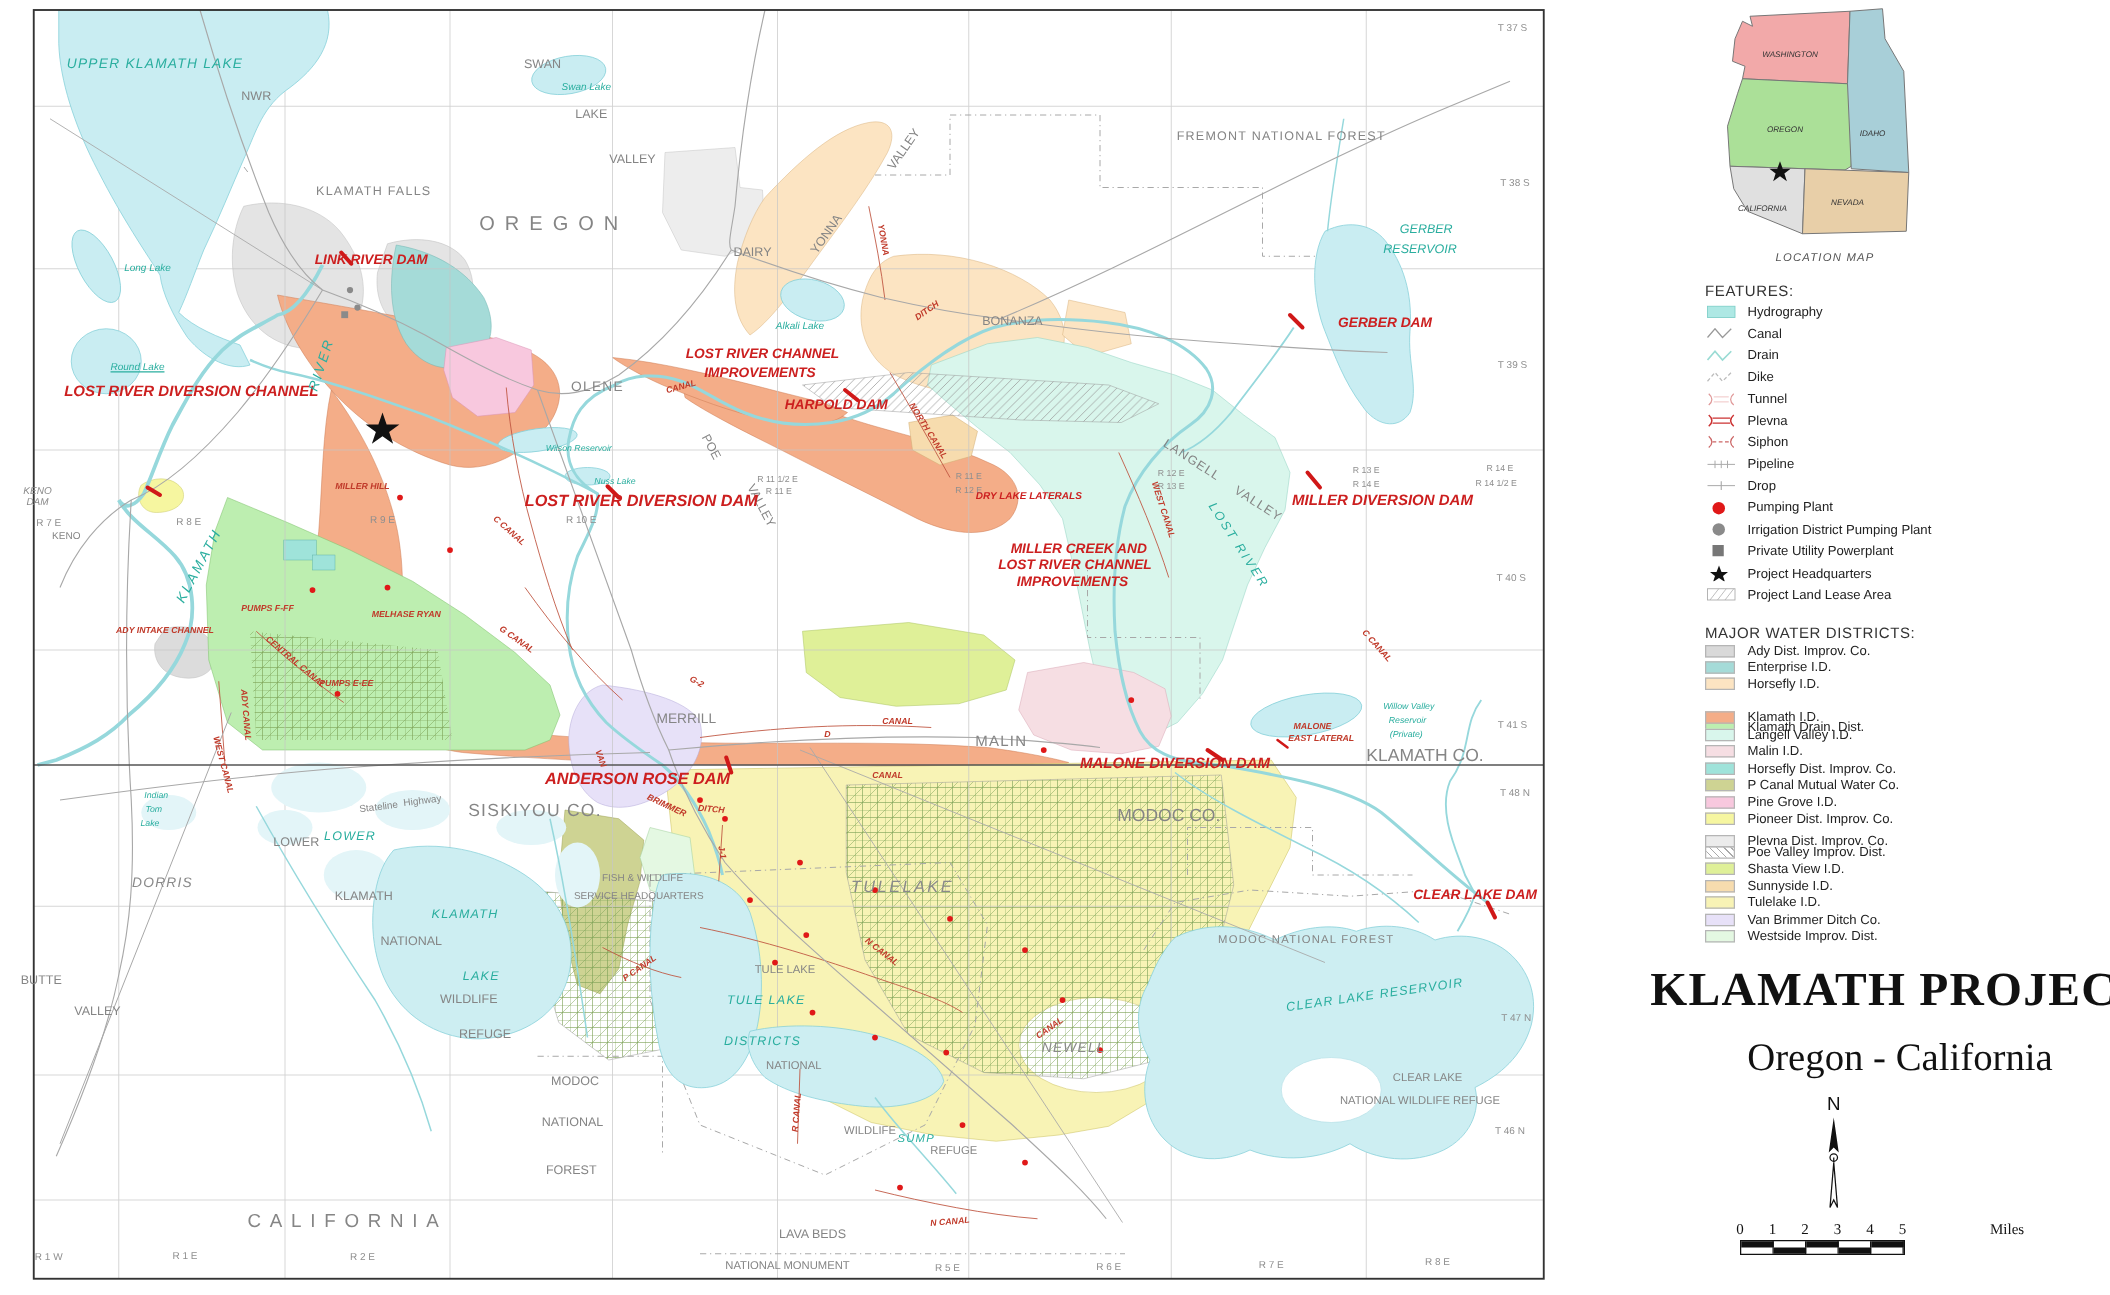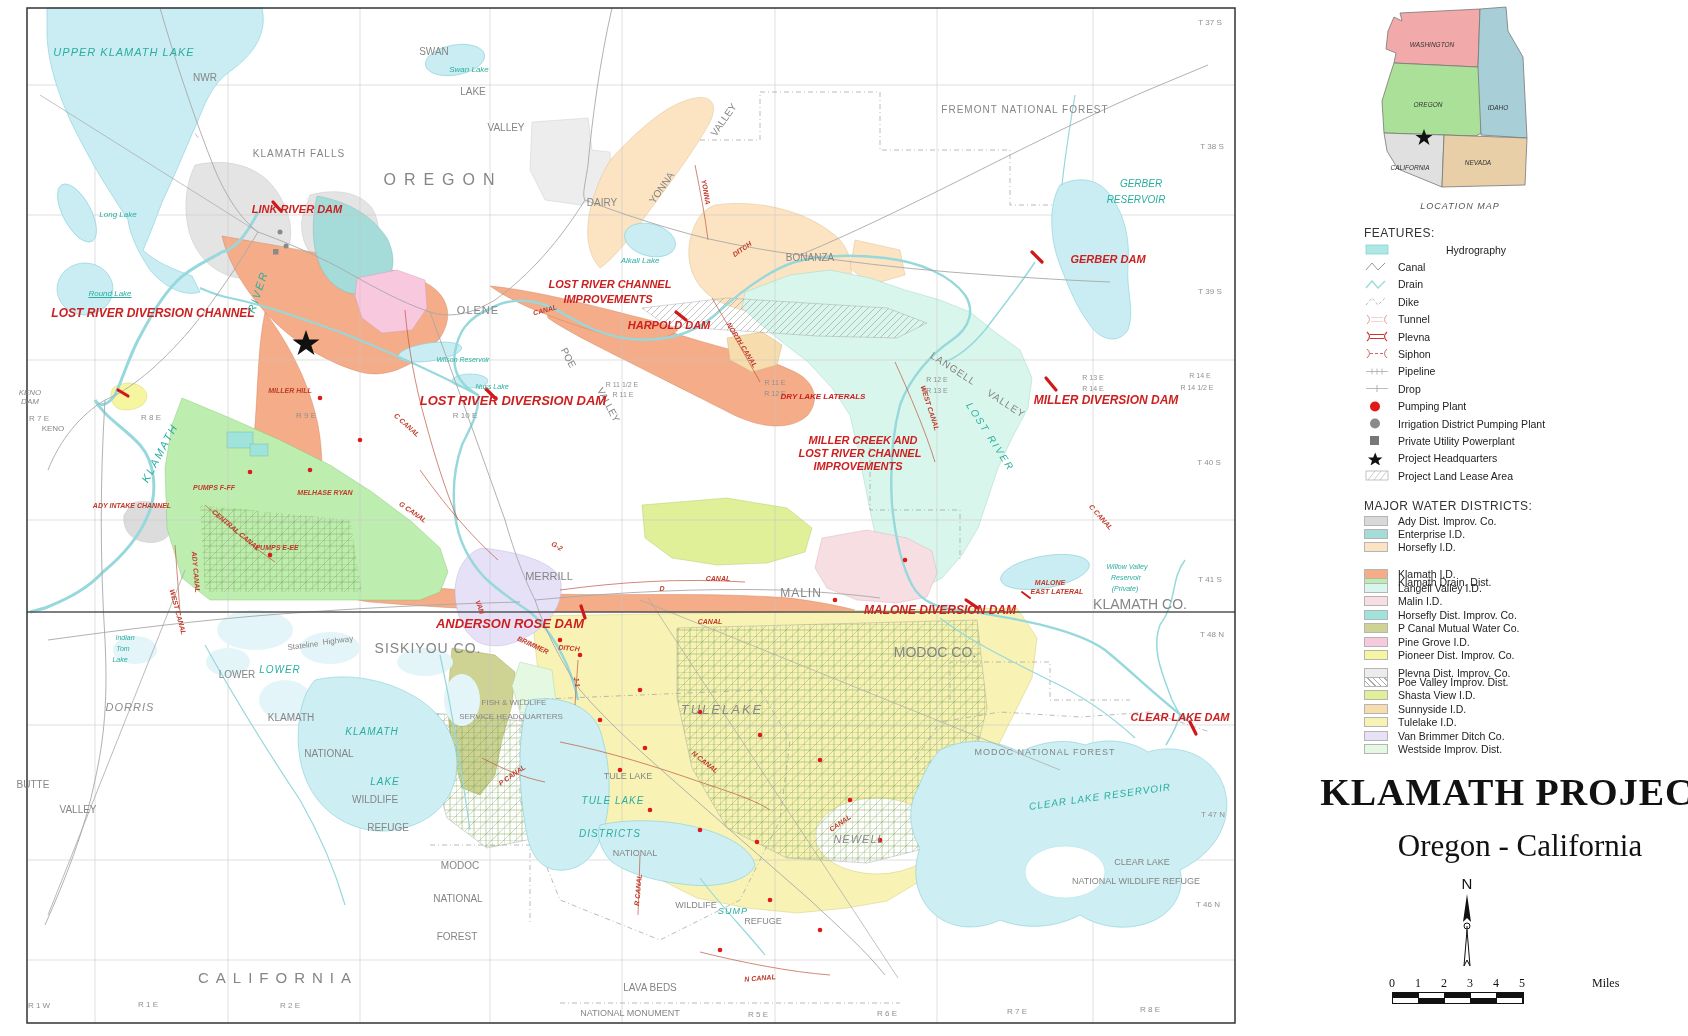--- a/index.html
+++ b/index.html
@@ -427,21 +427,21 @@
           <span class="lbl" style="left: 58px; top: 100px; transform: translate(-50%, -50%); font-size: 6.5px; font-style: italic; color: rgb(51, 51, 51);">OREGON</span>
           <span class="lbl" style="left: 128px; top: 103px; transform: translate(-50%, -50%); font-size: 6.5px; font-style: italic; color: rgb(51, 51, 51);">IDAHO</span>
           <span class="lbl" style="left: 40px; top: 163px; transform: translate(-50%, -50%); font-size: 6.5px; font-style: italic; color: rgb(51, 51, 51);">CALIFORNIA</span>
           <span class="lbl" style="left: 108px; top: 158px; transform: translate(-50%, -50%); font-size: 6.5px; font-style: italic; color: rgb(51, 51, 51);">NEVADA</span>
         </div>
     </div>
     <div class="loc-caption">LOCATION MAP</div>
 
     <div class="leg-head" style="top:226px;">FEATURES:</div>
     <div id="features-rows">
-        <div class="leg-row" style="top: 243px; gap: 48px;">
+        <div class="leg-row" style="top: 243px;">
           <span class="leg-icon">
             <svg width="26" height="13" viewBox="0 0 26 13">
               <rect x="2" y="2" width="22" height="9" fill="#aee8e4" stroke="#7fcfc8" stroke-width="0.7"></rect>
             </svg>
           </span>
           <span class="leg-label">Hydrography</span>
         </div>
         <div class="leg-row" style="top: 260.4px;">
           <span class="leg-icon">
             <svg width="26" height="13" viewBox="0 0 26 13">
@@ -528,21 +528,21 @@
           <span class="leg-label">Irrigation District Pumping Plant</span>
         </div>
         <div class="leg-row" style="top: 434.4px;">
           <span class="leg-icon">
             <svg width="26" height="13" viewBox="0 0 26 13">
               <rect x="6" y="2" width="9" height="9" fill="#777"></rect>
             </svg>
           </span>
           <span class="leg-label">Private Utility Powerplant</span>
         </div>
-        <div class="leg-row" style="top: 451.8px;">
+        <div class="leg-row" style="top: 451.8px; align-items: flex-end;">
           <span class="leg-icon">
             <svg width="26" height="13" viewBox="0 0 26 13">
               <polygon points="11,0.5 13.5,7 20,7 15,11 17,17 11,13 5,17 7,11 2,7 8.5,7" fill="#111" transform="scale(0.8) translate(3,0)"></polygon>
             </svg>
           </span>
           <span class="leg-label">Project Headquarters</span>
         </div>
         <div class="leg-row" style="top: 469.2px;">
           <span class="leg-icon">
             <svg width="26" height="13" viewBox="0 0 26 13">

